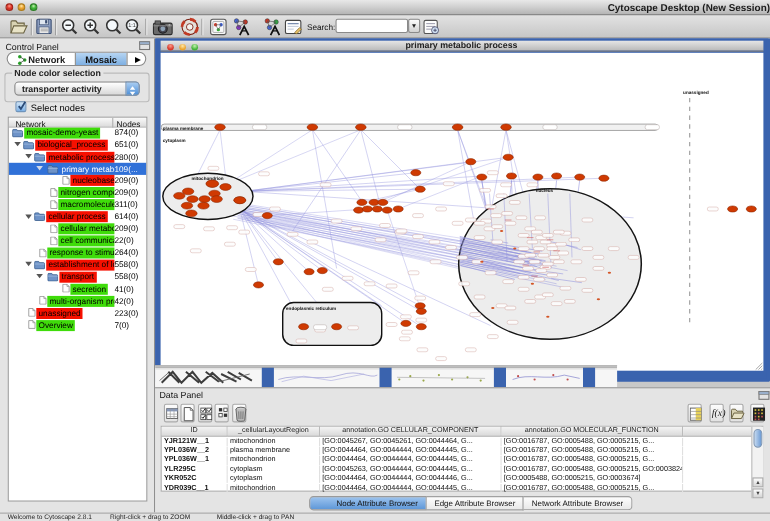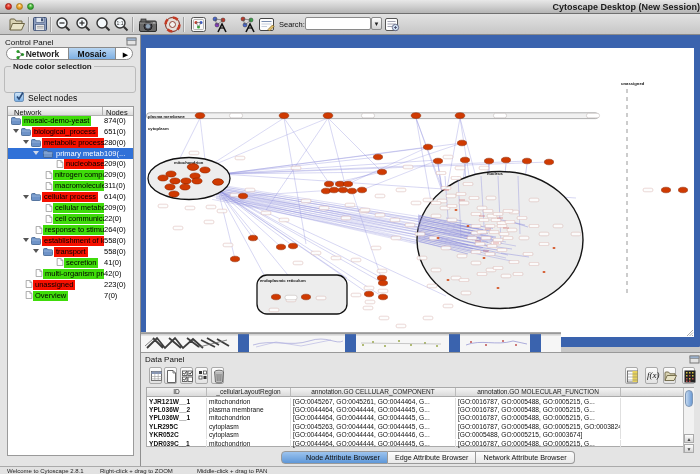--- a/index.html
+++ b/index.html
@@ -195,20 +195,29 @@
         <circle cx="3" cy="8.5" r="1.6" fill="#27a427"></circle>
       <path d="M3 2.5 L7.5 5.5 L3 8.5" fill="none" stroke="#444" stroke-width="0.7"></path>
     </svg>
     <div style="position:absolute;left:61px;top:0;width:48px;height:13px;background:linear-gradient(#b7d5f2,#74a9e0);border-left:1px solid #8a8a8a;border-right:1px solid #8a8a8a;font-size:8.5px;font-weight:bold;color:#111;line-height:12px;text-align:center">Mosaic</div>
     <div style="position:absolute;left:110px;top:0;width:17px;height:13px;font-size:7px;color:#000;line-height:13px;text-align:center">▶</div>
   </div>
 
   <div style="position:absolute;left:4px;top:31px;width:132px;height:27px;border:1px solid #bbb;border-radius:3px"></div>
   <div style="position:absolute;left:11px;top:27px;background:#e4e4e4;padding:0 2px;font-size:8px;font-weight:bold;color:#222">Node color selection</div>
 
+  <div style="position:absolute;left:13px;top:39px;width:114px;height:13px;background:linear-gradient(#ffffff,#d8d8d8);border:1px solid #8a8a8a;border-radius:4px;">
+    <span style="position:absolute;left:6px;top:2px;font-size:8px;font-weight:bold;color:#222">transporter activity</span>
+    <div style="position:absolute;right:-1px;top:-1px;width:13px;height:13px;background:linear-gradient(#a9cdf2,#4f90d8);border:1px solid #7291b5;border-radius:0 4px 4px 0">
+      <svg width="11" height="11" viewBox="0 0 11 11">
+          <path d="M5.5 1.5 L8 4.5 L3 4.5 Z" fill="#fff"></path>
+          <path d="M5.5 9.5 L8 6.5 L3 6.5 Z" fill="#fff"></path>
+        </svg>
+    </div>
+  </div>
 
   <div style="position:absolute;left:14px;top:57px;width:10px;height:10px;background:linear-gradient(#cfe4f7,#7db2e8);border:1px solid #6f94bb;border-radius:2px">
     <svg width="10" height="11" viewBox="0 0 10 11" style="position:absolute;left:0;top:-2px">
         <path d="M2 5.5 L4 8 L8 1.5" fill="none" stroke="#2a4a77" stroke-width="1.6"></path>
       </svg>
   </div>
   <span style="position:absolute;left:28px;top:58px;font-size:8.5px;color:#000">Select nodes</span>
 
   <div id="treebox">
     <div id="treehdr">
@@ -359,20 +368,26 @@
           </svg>
           <span class="lbl G" style="left:25px;max-width:71px;overflow:hidden">Overview</span>
           <div class="cnt" style="color:#000">7(0)</div>
         </div>
     </div>
   </div>
 </div>
 
 <div id="mdi" class="abs">
   <div id="netwin">
+    <div id="nettitle">
+      <div class="ntl" style="left:6px;background:radial-gradient(circle at 50% 30%, #ff9a8a, #d63a2c 60%)"></div>
+      <div class="ntl" style="left:17px;background:radial-gradient(circle at 50% 30%, #ffe9a8, #eba42f 60%)"></div>
+      <div class="ntl" style="left:28px;background:radial-gradient(circle at 50% 30%, #c4f2b0, #44b43a 60%)"></div>
+      <div class="title">primary metabolic process</div>
+    </div>
     <div id="netcontent">
   <svg width="548" height="290" viewBox="0 0 548 290" style="position:absolute;left:0;top:0">
   <line x1="66.0" y1="137.0" x2="322.0" y2="179.0" stroke="#9191dd" stroke-width="0.55" opacity="0.55"></line>
   <line x1="78.0" y1="137.7" x2="347.0" y2="180.3" stroke="#9191dd" stroke-width="0.55" opacity="0.55"></line>
   <line x1="74.0" y1="138.4" x2="337.0" y2="181.6" stroke="#9191dd" stroke-width="0.55" opacity="0.55"></line>
   <line x1="70.0" y1="139.1" x2="327.0" y2="182.9" stroke="#9191dd" stroke-width="0.55" opacity="0.55"></line>
   <line x1="66.0" y1="139.9" x2="352.0" y2="184.1" stroke="#9191dd" stroke-width="0.55" opacity="0.55"></line>
   <line x1="78.0" y1="140.6" x2="342.0" y2="185.4" stroke="#9191dd" stroke-width="0.55" opacity="0.55"></line>
   <line x1="74.0" y1="141.3" x2="332.0" y2="186.7" stroke="#9191dd" stroke-width="0.55" opacity="0.55"></line>
   <line x1="70.0" y1="142.0" x2="322.0" y2="188.0" stroke="#9191dd" stroke-width="0.55" opacity="0.55"></line>

